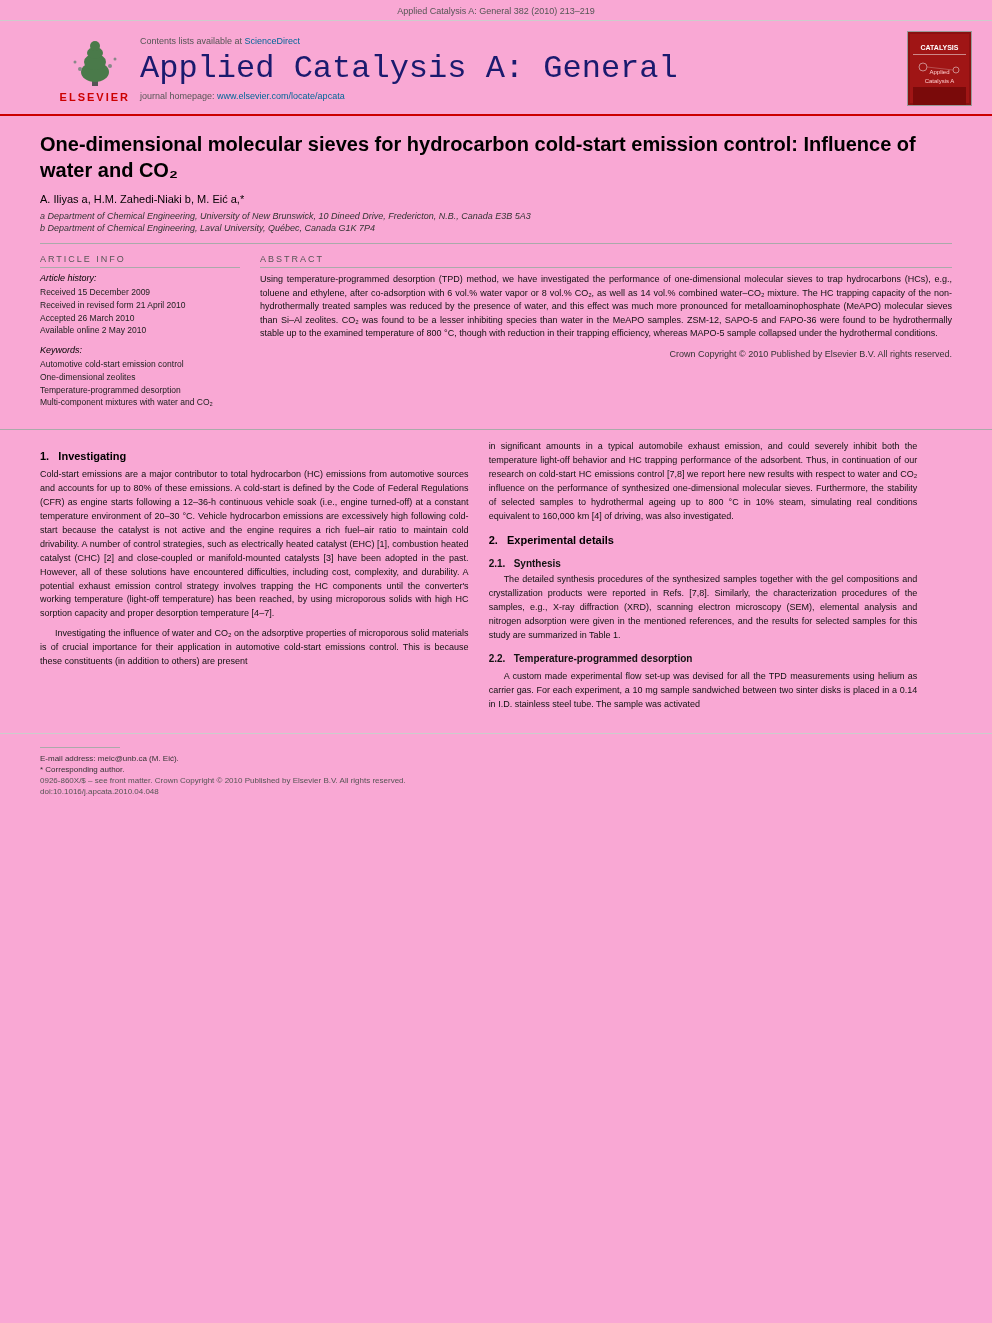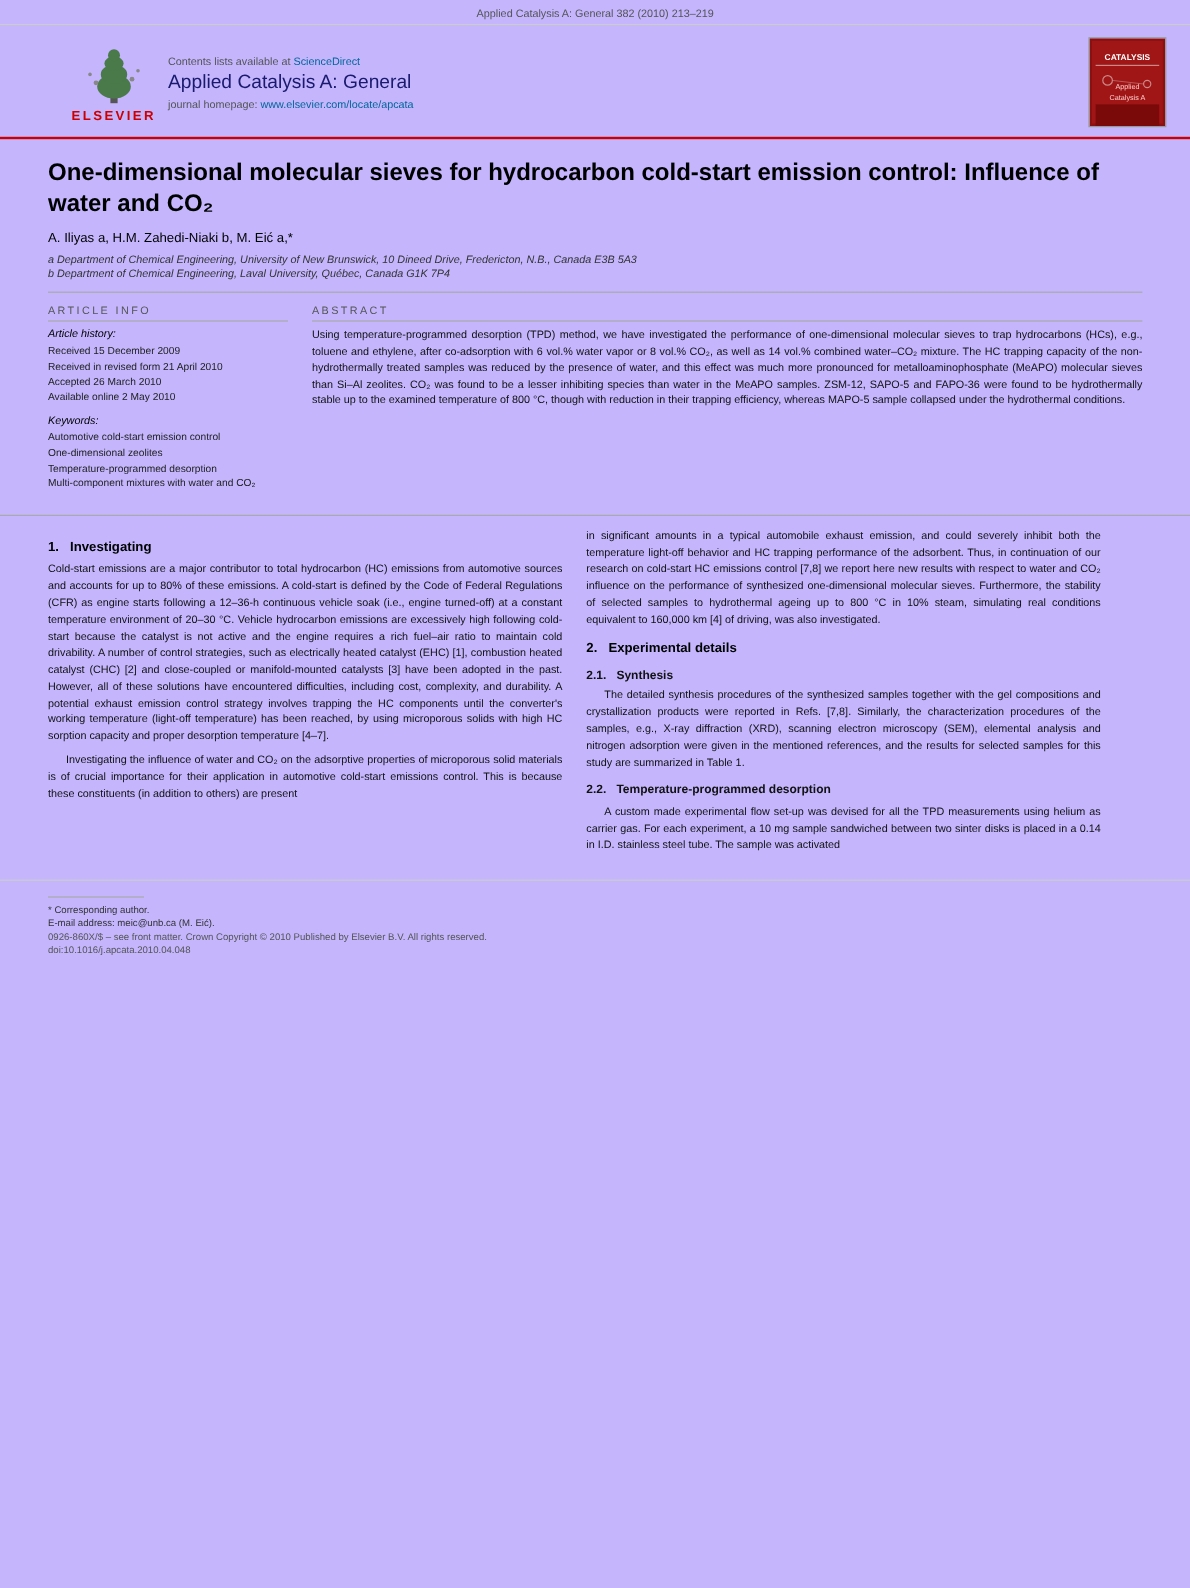--- a/index.html
+++ b/index.html
@@ -7,21 +7,21 @@
       font-family: 'Times New Roman', Times, serif;
       background: #fff;
       color: #000;
       width: 992px;
       min-height: 1323px;
       font-size: 10px;
     }
     .page {
       width: 992px;
       min-height: 1323px;
-      background: #c4b5fd;
+      background: #f9a8d4;
       padding: 0;
     }
     
     .top-bar {
       text-align: center;
       font-size: 9px;
       color: #555;
       padding: 6px 0 4px 0;
       border-bottom: 1px solid #ccc;
       font-family: Arial, sans-serif;
@@ -63,23 +63,23 @@
       font-size: 9px;
       color: #555;
       margin-bottom: 4px;
       font-family: Arial, sans-serif;
     }
     .contents-available a {
       color: #006699;
       text-decoration: none;
     }
     .journal-title {
-      font-size: 16px;
+      font-size: 32px;
       color: #1a1a6e;
-      font-family: Liberation Sans, sans-serif;
+      font-family: Liberation Mono, monospace;
       font-weight: normal;
       margin-bottom: 4px;
     }
     .journal-homepage {
       font-size: 9px;
       color: #555;
       font-family: Arial, sans-serif;
     }
     .journal-homepage a {
       color: #006699;
@@ -346,20 +346,21 @@
           <div class="keyword-item">Automotive cold-start emission control</div>
           <div class="keyword-item">One-dimensional zeolites</div>
           <div class="keyword-item">Temperature-programmed desorption</div>
           <div class="keyword-item">Multi-component mixtures with water and CO₂</div>
         </div>
       </div>
 
       <div class="abstract-col">
         <div class="abstract-title">ABSTRACT</div>
         <div class="abstract-text">Using temperature-programmed desorption (TPD) method, we have investigated the performance of one-dimensional molecular sieves to trap hydrocarbons (HCs), e.g., toluene and ethylene, after co-adsorption with 6 vol.% water vapor or 8 vol.% CO₂, as well as 14 vol.% combined water–CO₂ mixture. The HC trapping capacity of the non-hydrothermally treated samples was reduced by the presence of water, and this effect was much more pronounced for metalloaminophosphate (MeAPO) molecular sieves than Si–Al zeolites. CO₂ was found to be a lesser inhibiting species than water in the MeAPO samples. ZSM-12, SAPO-5 and FAPO-36 were found to be hydrothermally stable up to the examined temperature of 800 °C, though with reduction in their trapping efficiency, whereas MAPO-5 sample collapsed under the hydrothermal conditions.</div>
+        <div class="copyright-text">Crown Copyright © 2010 Published by Elsevier B.V. All rights reserved.</div>
       </div>
 
     </div>
   </div>
 
   <div class="body-content">
 
     <div class="left-col">
       <div class="section-heading">
         <span>1.</span>
@@ -398,22 +399,22 @@
         </div>
         <p>A custom made experimental flow set-up was devised for all the TPD measurements using helium as carrier gas. For each experiment, a 10 mg sample sandwiched between two sinter disks is placed in a 0.14 in I.D. stainless steel tube. The sample was activated</p>
       </div>
     </div>
 
   </div>
 
   <div class="footer">
     <div class="footnote-divider"></div>
     <div class="footnote">
+      <span>E-mail address: meic@unb.ca (M. Eić).</span>
+    </div>
+    <div class="footnote">
       <span>* Corresponding author.</span>
-    </div>
-    <div class="footnote">
-      <span>E-mail address: meic@unb.ca (M. Eić).</span>
     </div>
     <div class="footer-line">0926-860X/$ – see front matter. Crown Copyright © 2010 Published by Elsevier B.V. All rights reserved.</div>
     <div class="footer-line">doi:10.1016/j.apcata.2010.04.048</div>
   </div>
 
 </div>
 
 </body></html>

